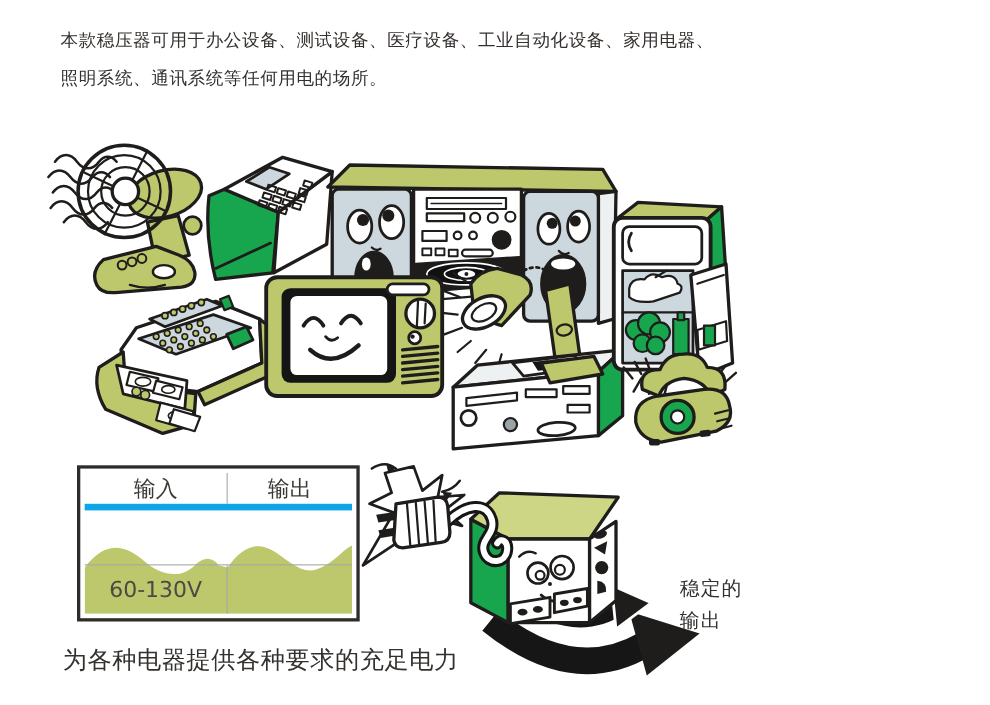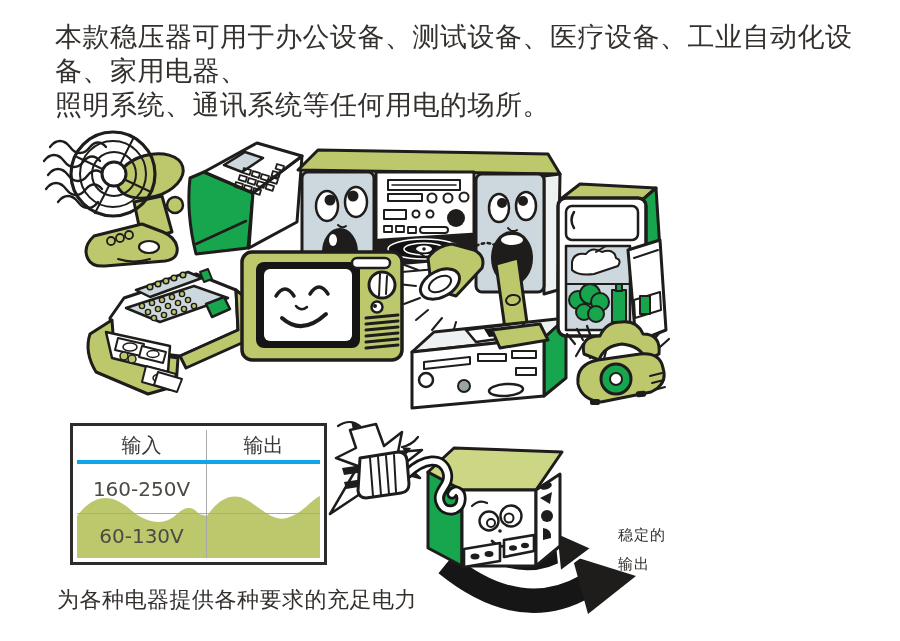--- a/index.html
+++ b/index.html
@@ -2,34 +2,34 @@
 <html style="--olive: #bdc86d; --olive2: #cdd685; --green: #17a54e; --panel: #ccd8dd; --outline: #1f1d1b; --text: #33302e;"><head>
 <meta charset="utf-8">
 <style>
   :root{
     --olive:#bdc86d; --olive2:#cdd685; --green:#17a54e;
     --panel:#ccd8dd; --outline:#1f1d1b; --text:#33302e;
   }
   *{margin:0;padding:0;box-sizing:border-box;}
   html,body{width:900px;height:641px;background:#fff;overflow:hidden;}
   body{position:relative;font-family:"DejaVu Sans","Liberation Sans",sans-serif;color:var(--text);}
-  .intro{position:absolute;left:55px;top:20px;width:830px;font-size:27px;line-height:34px;
+  .intro{position:absolute;left:55px;top:20px;width:830px;font-size:16px;line-height:34px;
          letter-spacing:.5px;white-space:pre-line;font-weight:500;}
   .caption{position:absolute;left:57px;top:585px;font-size:22px;letter-spacing:.5px;font-weight:500;}
-  .stable-label{position:absolute;left:618px;top:521px;font-size:15px;line-height:29px;
+  .stable-label{position:absolute;left:618px;top:521px;font-size:18px;line-height:29px;
          white-space:pre-line;letter-spacing:1px;font-weight:500;}
   .scene{position:absolute;left:0;top:0;width:900px;height:641px;pointer-events:none;}
   
   .io-table{position:absolute;left:70px;top:423px;width:257px;height:142px;
             border:3px solid #2e2b28;background:#fff;padding:4px;}
   .io-inner{position:relative;width:100%;height:100%;}
   .wave{position:absolute;left:0;bottom:0;width:100%;height:76px;z-index:1;}
   .t-grid{position:absolute;inset:0;z-index:2;display:flex;flex-direction:column;}
   .t-row{display:flex;}
-  .t-row.head{height:34px;border-bottom:4px solid #0ea5e9;justify-content:center;}
+  .t-row.head{height:34px;border-bottom:6px solid #0ea5e9;justify-content:center;}
   .t-row.r1{height:50px;border-bottom:1px solid #a6a9a7;}
   .t-row.r2{flex:1;}
   .t-cell{display:flex;align-items:center;justify-content:center;font-size:20px;color:#4b4a45;}
   .t-cell.c1{width:130px;border-right:1px solid #a6a9a7;}
   .t-cell.c2{flex:1;}
   .t-row.head .t-cell{color:#3b3935;font-weight:500;}
   
   .s{stroke:var(--outline);stroke-linecap:round;stroke-linejoin:round;}
   .nf{fill:none;}
   .f-olive{fill:var(--olive);} .f-olive2{fill:var(--olive2);} .f-green{fill:var(--green);}
@@ -361,21 +361,20 @@
   <div class="io-inner">
     <svg class="wave" viewBox="0 0 243 76" preserveAspectRatio="none" xmlns="http://www.w3.org/2000/svg">
       <path fill="var(--olive)" d="M0,34 C18,10 36,12 54,28 C70,42 88,44 100,32 C108,24 116,24 122,32 L130,34 C142,16 156,10 170,18 C184,26 196,40 210,36 C226,31 234,18 243,14 L243,76 L0,76 Z"></path>
     </svg>
     <div class="t-grid">
       <div class="t-row head">
         <div class="t-cell c1">输入</div>
         <div class="t-cell c2">输出</div>
       </div>
       <div class="t-row r1">
-        <div class="t-cell c1">160-250V</div>
       </div>
       <div class="t-row r2">
         <div class="t-cell c1">60-130V</div>
       </div>
     </div>
   </div>
 </div>
 
 <div class="stable-label">稳定的
 输出</div>

